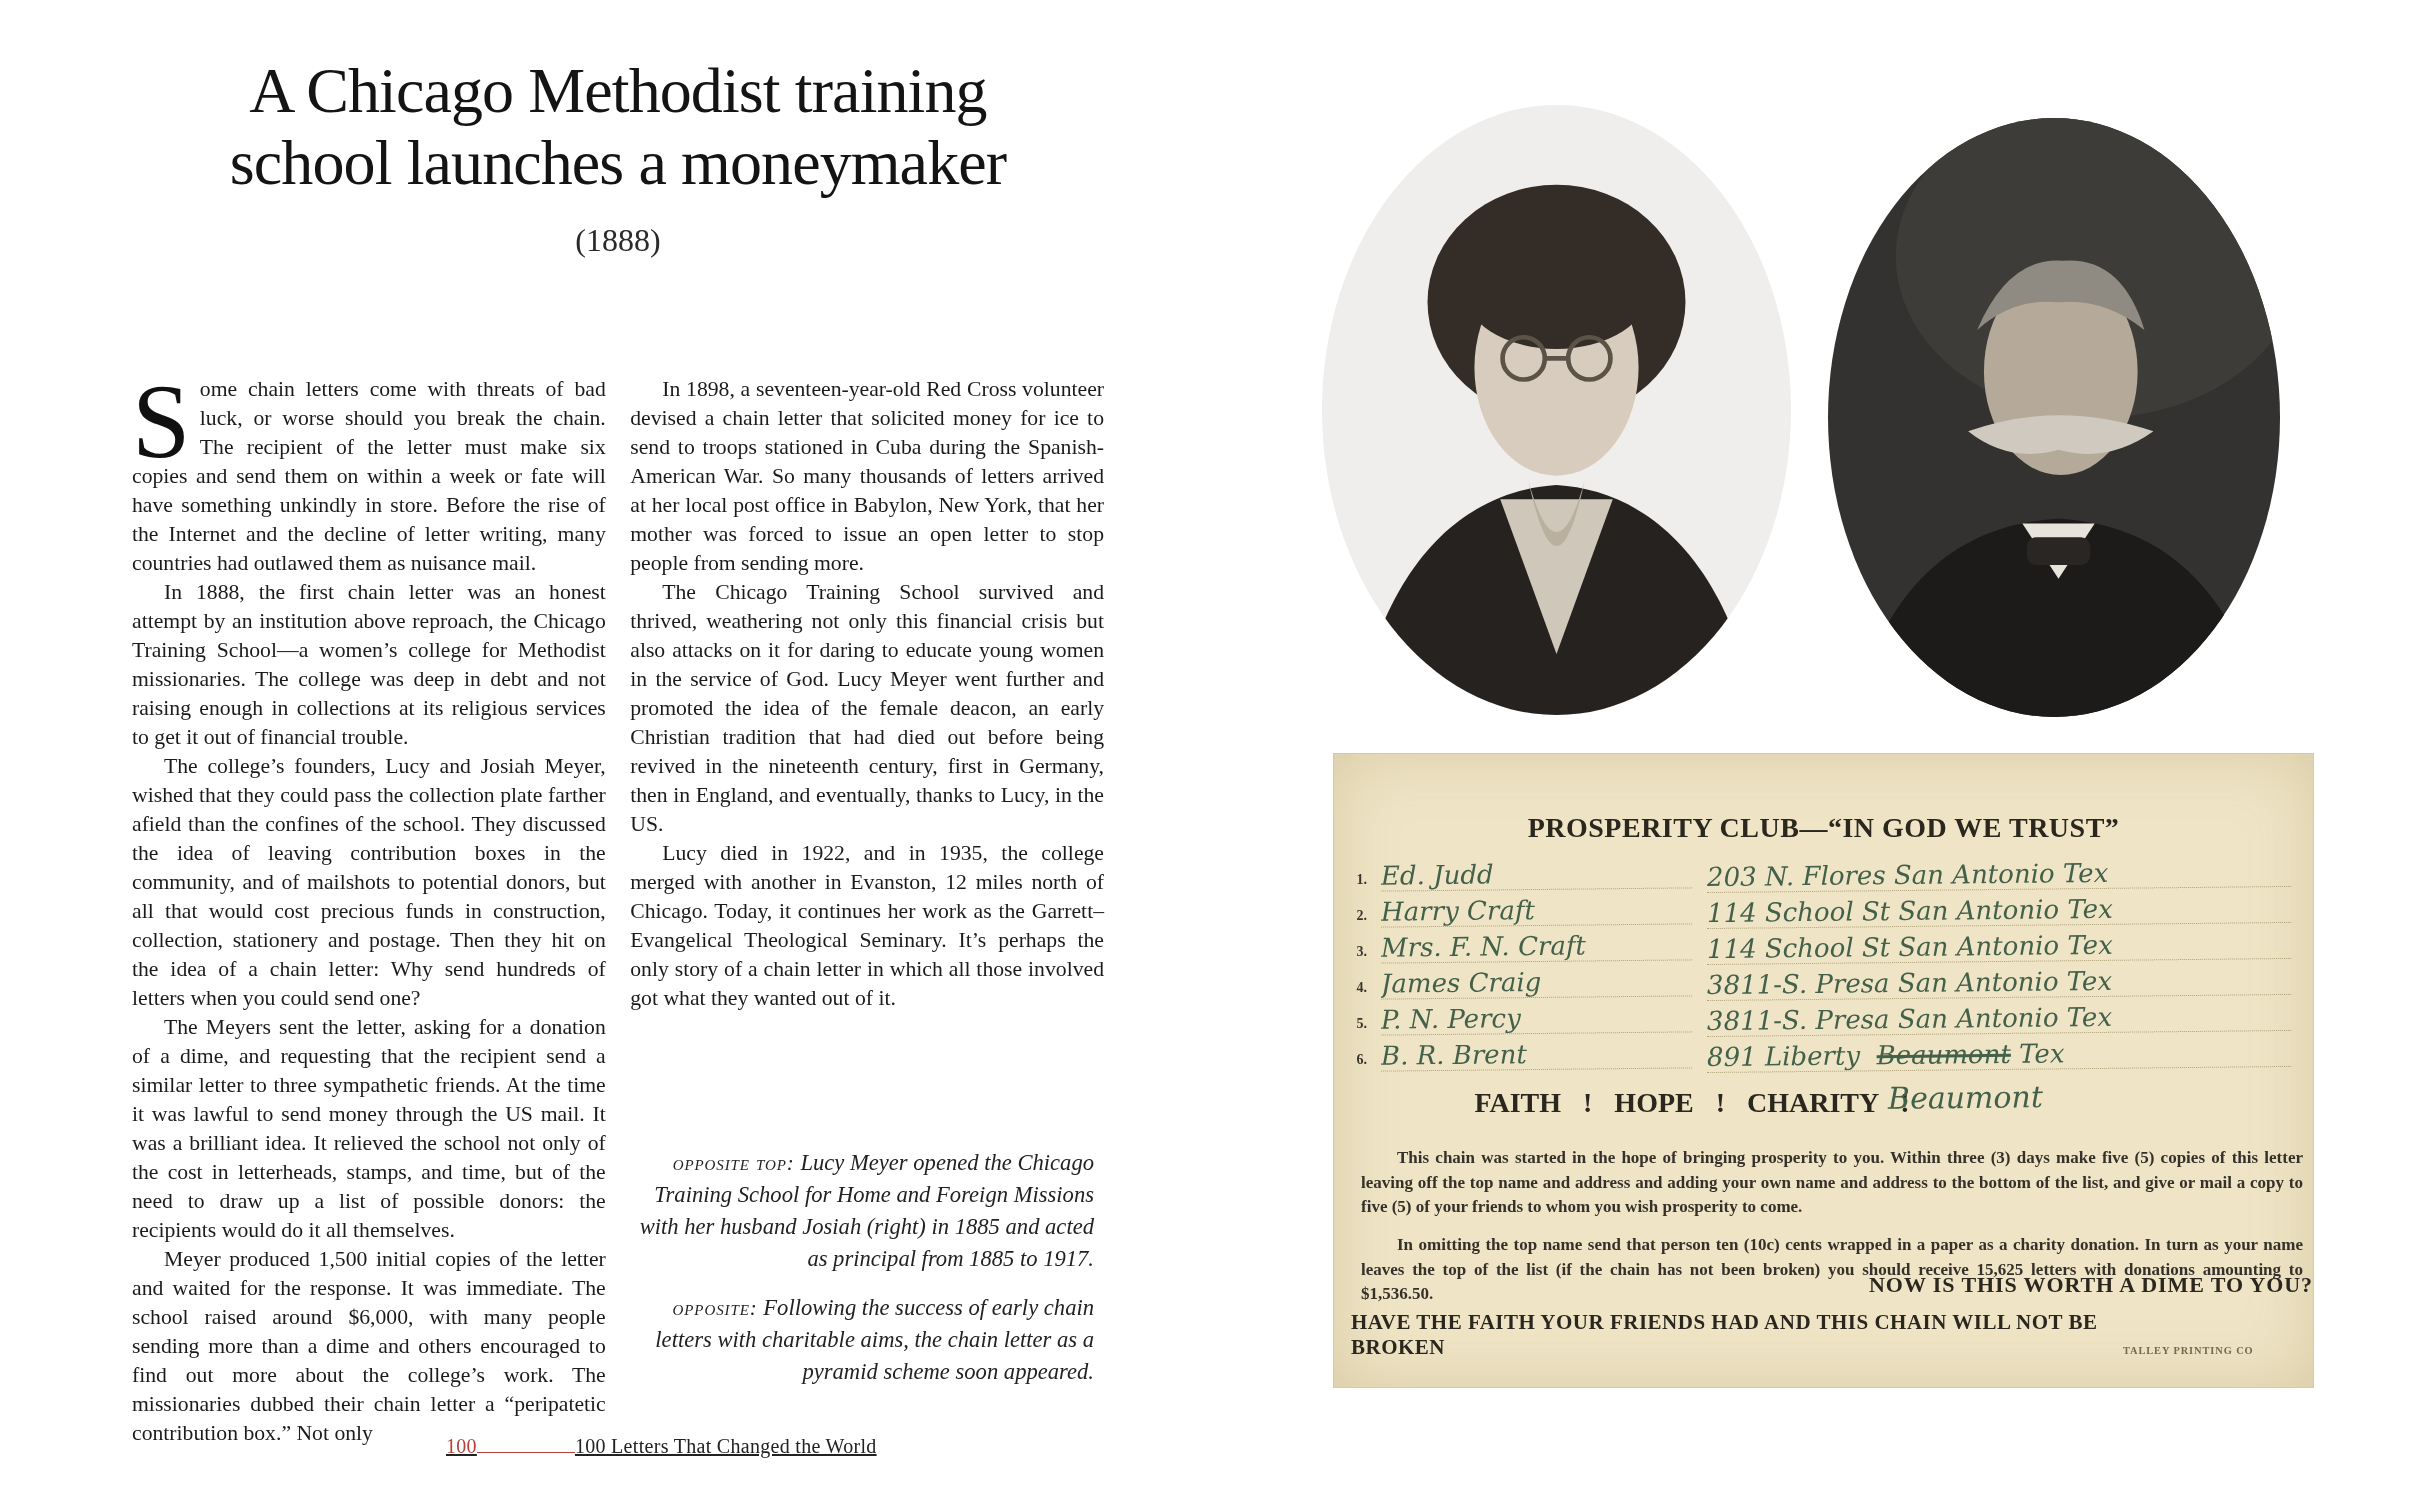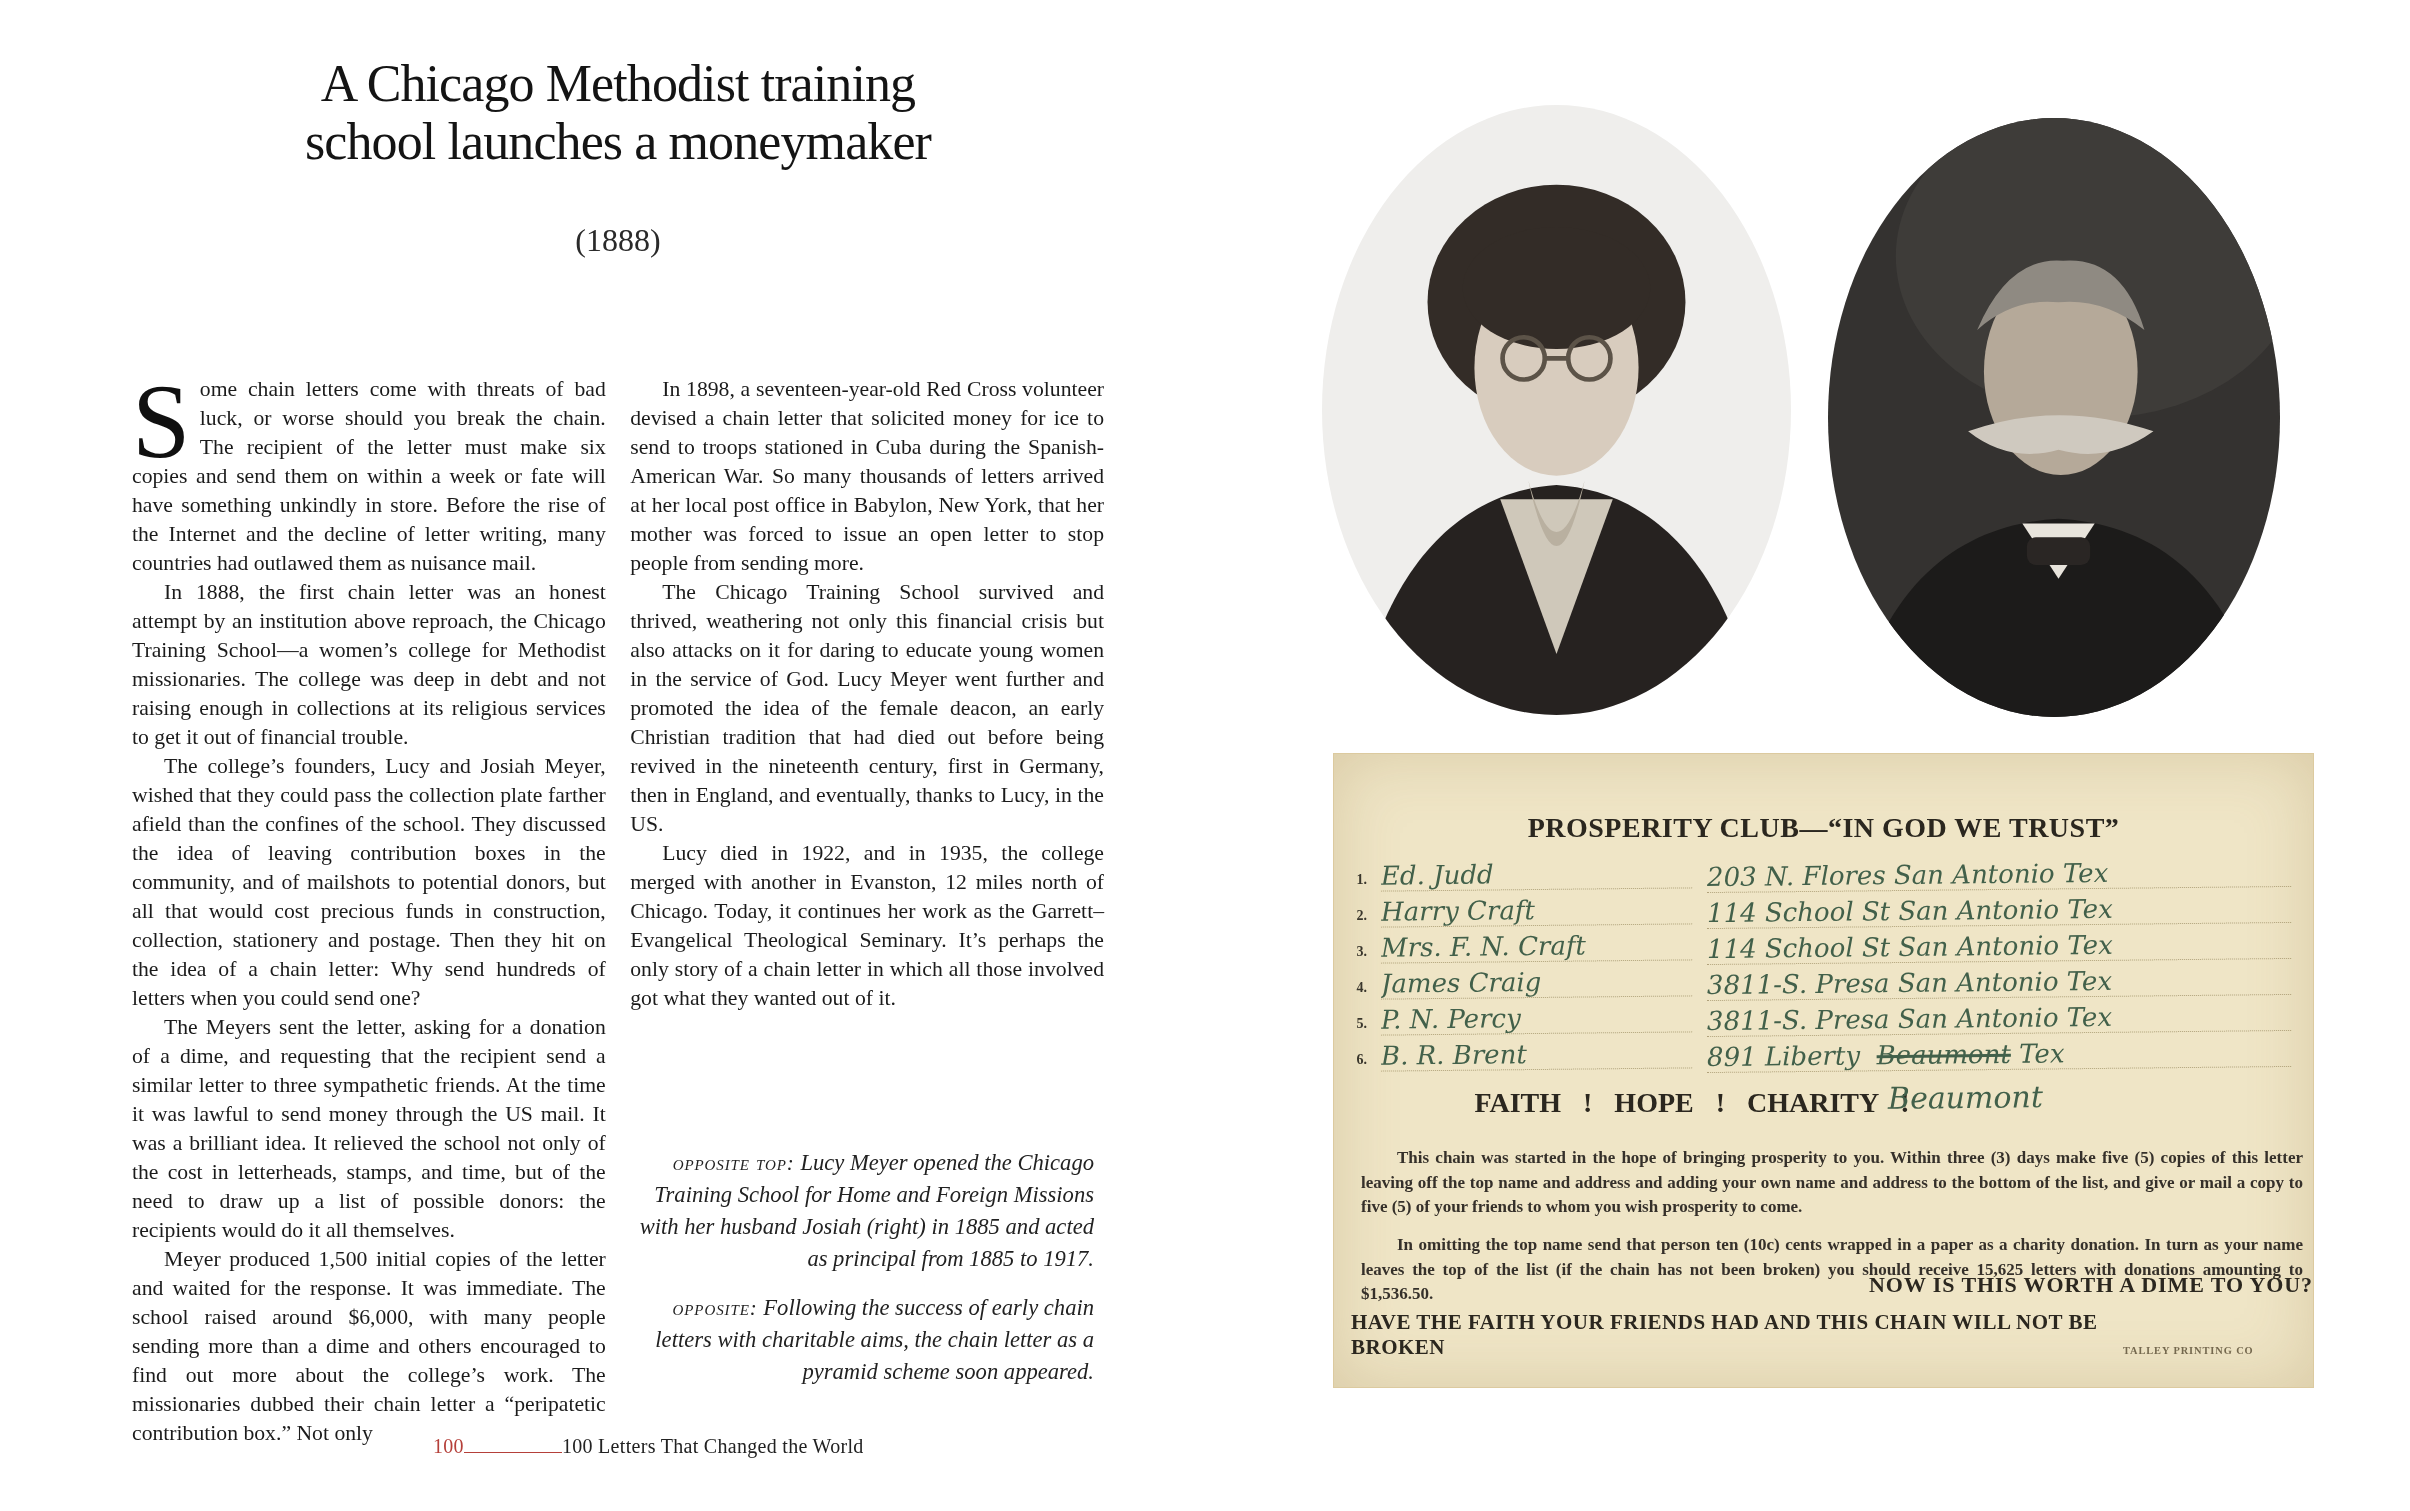--- a/index.html
+++ b/index.html
@@ -4,37 +4,37 @@
 <style>
   html,body{margin:0;padding:0;background:#ffffff;}
   body{width:2411px;height:1511px;position:relative;overflow:hidden;
        font-family:"Liberation Serif", serif;color:#1c1c1c;}
   .page{position:absolute;top:0;height:1511px;}
   .page.left{left:0;width:1205px;}
   .page.right{left:1205px;width:1205px;}
 
   
   .title{position:absolute;left:132px;top:55px;width:972px;text-align:center;
-         font-size:52px;line-height:1.12;font-weight:400;color:#141414;
+         font-size:64px;line-height:1.12;font-weight:400;color:#141414;
          letter-spacing:-0.9px;margin:0;}
   .year{position:absolute;left:132px;top:222px;width:972px;text-align:center;
         font-size:32px;color:#2a2a2a;}
   .intro{position:absolute;left:132px;top:275px;width:976px;margin:0;
          font-size:21.7px;line-height:29px;color:#6f6b66;letter-spacing:0.4px;}
   .columns{position:absolute;left:132px;top:375px;width:972px;display:flex;gap:24.5px;}
   .col{width:474px;}
   .para{margin:0;font-size:21.7px;line-height:29px;text-align:justify;color:#1b1b1b;}
   .para.indent{text-indent:32px;}
   .dropcap{float:left;font-size:105px;line-height:81px;padding:5.6px 9.4px 0 0;
            color:#101010;}
   .captions{position:absolute;left:618px;top:1147px;width:486px;text-align:right;}
   .caption{margin:0 10px 17px 0;font-style:italic;font-size:22.6px;line-height:32px;color:#222;}
   .cap-label{font-variant:small-caps;letter-spacing:0.9px;font-size:21px;}
   .footer{position:absolute;top:1435px;font-size:20px;letter-spacing:0.3px;color:#222;}
-  .footer-left{left:433px;}
+  .footer-left{left:446px;text-decoration:underline;}
   .pagenum{color:#b5403a;}
   .rule{display:inline-block;width:98px;border-bottom:1.9px solid #b5403a;
         vertical-align:baseline;height:3.8px;}
 
   
   .photo{position:absolute;border-radius:50%;overflow:hidden;}
   .photo svg{display:block;width:100%;height:100%;}
   .photo-lucy{left:117px;top:105px;width:469px;height:610px;}
   .photo-josiah{left:623px;top:118px;width:452px;height:599px;}
 

